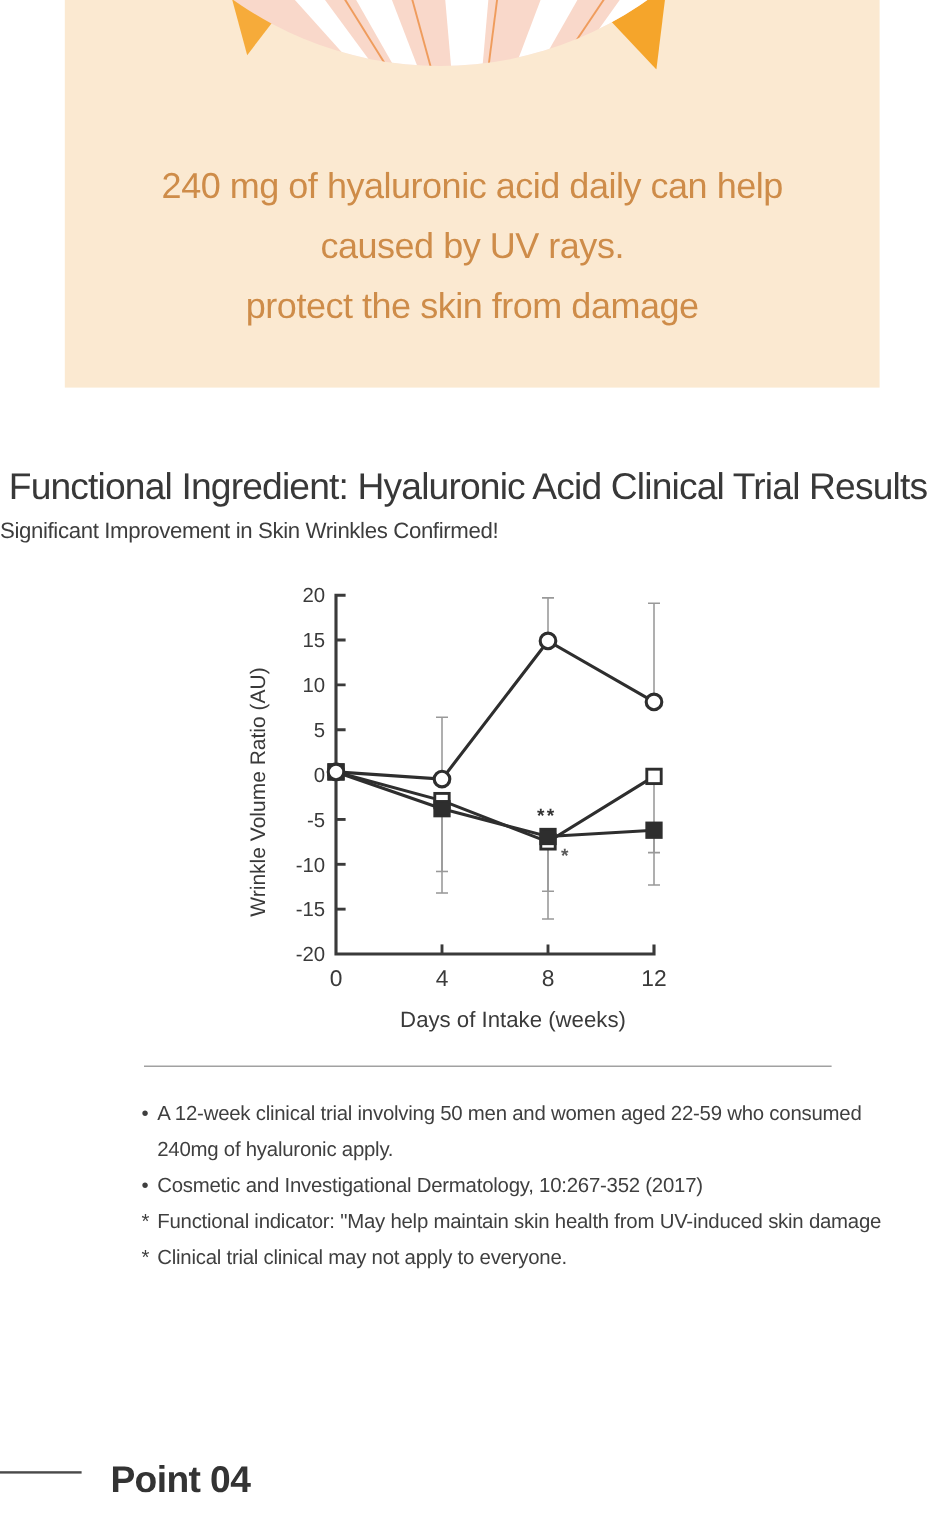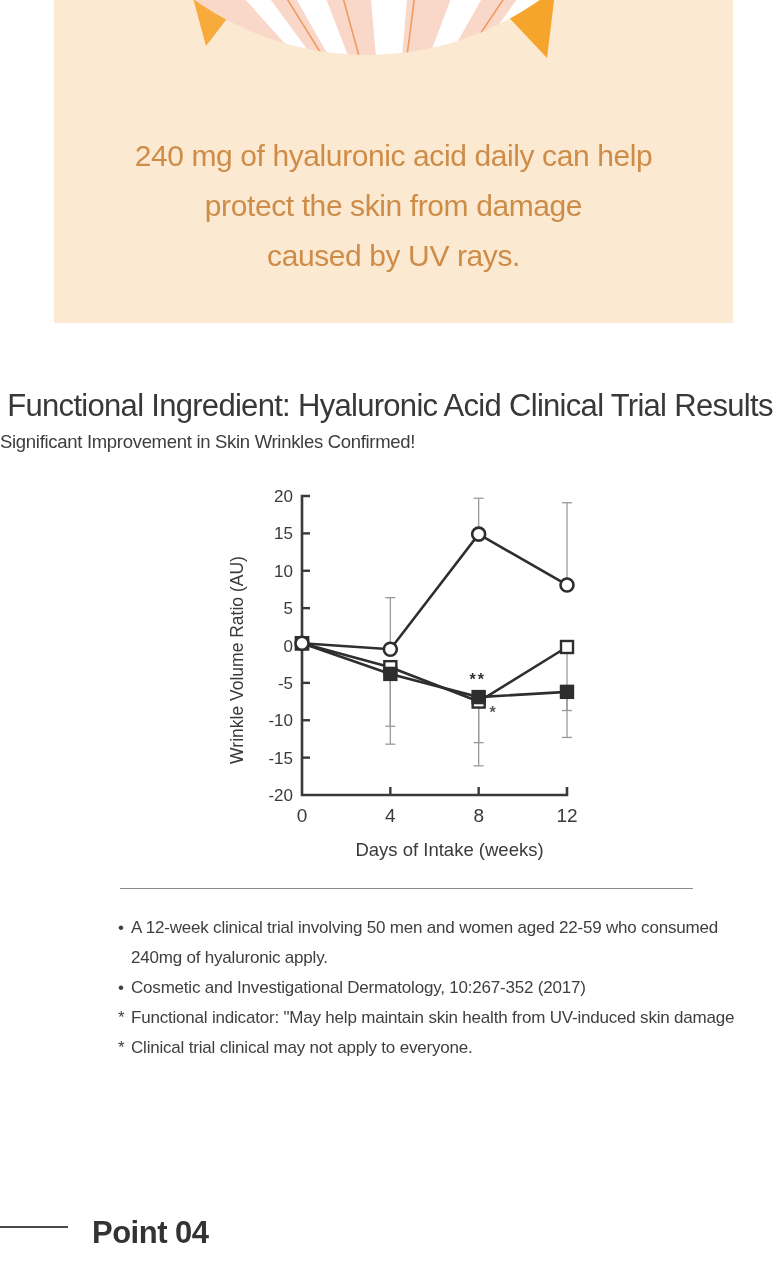--- a/index.html
+++ b/index.html
@@ -13,21 +13,21 @@
   .banner-text { position:absolute; left:0; top:131px; width:100%; text-align:center;
                  color:#CE8C49; font-size:30px; line-height:50px; letter-spacing:-0.4px; font-weight:400; }
 
   
   .section-title { position:absolute; left:0; top:388px; width:100%; text-align:center;
                    color:#383838; font-size:31px; letter-spacing:-0.7px; font-weight:400; margin:0; }
   .section-subtitle { position:absolute; left:0; top:431px; width:100%; text-align:left;
                       color:#3d3d3d; font-size:18.5px; letter-spacing:-0.3px; margin:0; }
 
   
-  .chart-wrap { position:absolute; left:154px; top:480px; width:480px; height:400px; }
+  .chart-wrap { position:absolute; left:132px; top:480px; width:480px; height:400px; }
   .chart-wrap svg { display:block; }
 
   
   .divider { position:absolute; left:120px; top:888px; width:573px; height:0;
              border:none; border-top:1.5px solid #8a8a8a; margin:0; }
   .notes { position:absolute; left:118px; top:913px; width:600px; color:#3f3f3f; font-size:17px; }
   .note { display:flex; }
   .note .marker { width:13px; flex:0 0 13px; line-height:30px; }
   .note .lines  { flex:1; }
   .note .lines div { line-height:30px; white-space:nowrap; letter-spacing:-0.2px; }
@@ -64,22 +64,22 @@
         <g stroke="#EF9C5D" stroke-width="1.6" fill="none">
           <line x1="230" y1="-6" x2="268" y2="55"></line>
           <line x1="288" y1="-6" x2="305" y2="56"></line>
           <line x1="361" y1="-6" x2="353" y2="56"></line>
           <line x1="453" y1="-6" x2="412" y2="55"></line>
         </g>
       </g>
     </svg>
     <div class="banner-text">
       <div>240 mg of hyaluronic acid daily can help</div>
+      <div>caused by UV rays.</div>
       <div>protect the skin from damage</div>
-      <div>caused by UV rays.</div>
     </div>
   </section>
 
   <h2 class="section-title">Functional Ingredient: Hyaluronic Acid Clinical Trial Results</h2>
   <p class="section-subtitle">Significant Improvement in Skin Wrinkles Confirmed!</p>
 
   <div class="chart-wrap">
     <svg id="chart-svg" width="480" height="400" viewBox="0 0 480 400">
         <g>
           <path d="M156 16 H148 V315 H413 V307" fill="none" stroke="#3a3a3a" stroke-width="2.6"></path>

